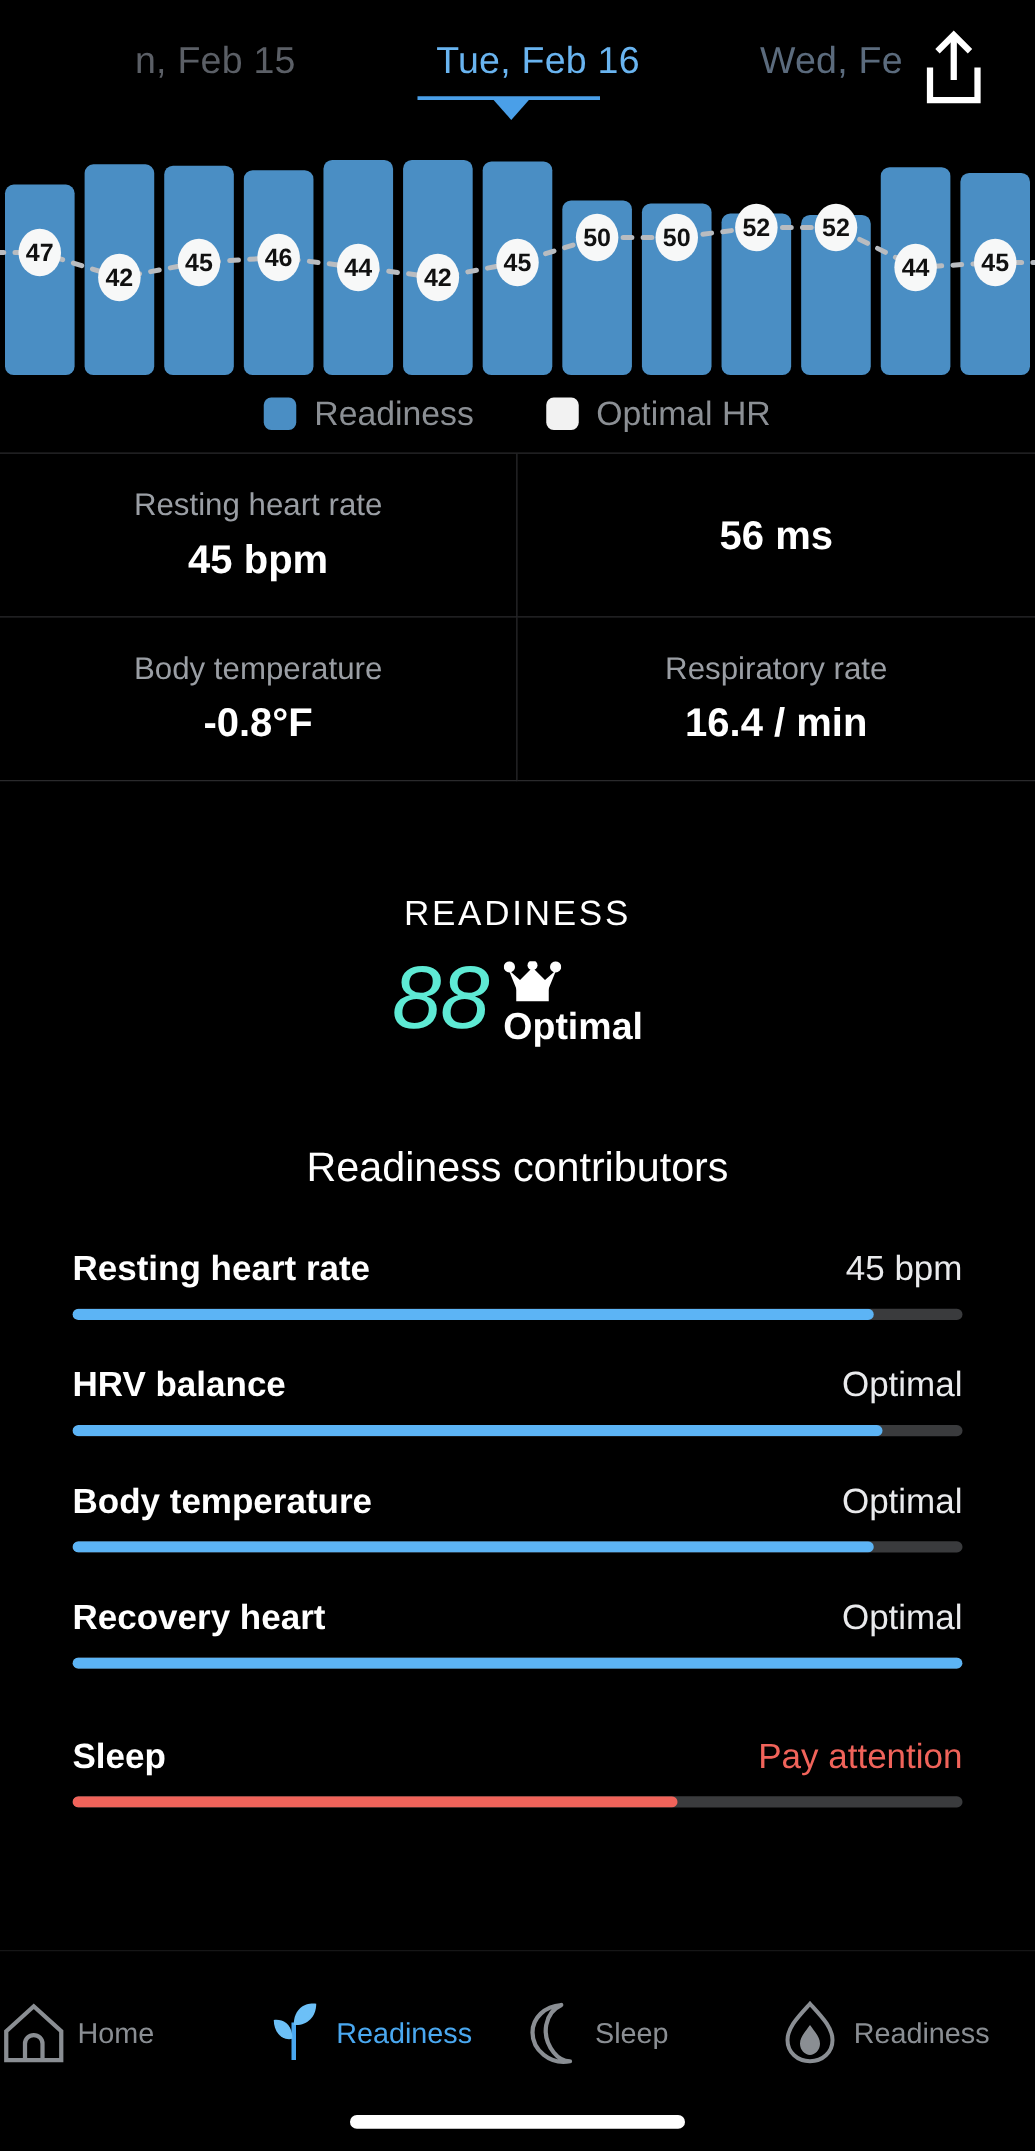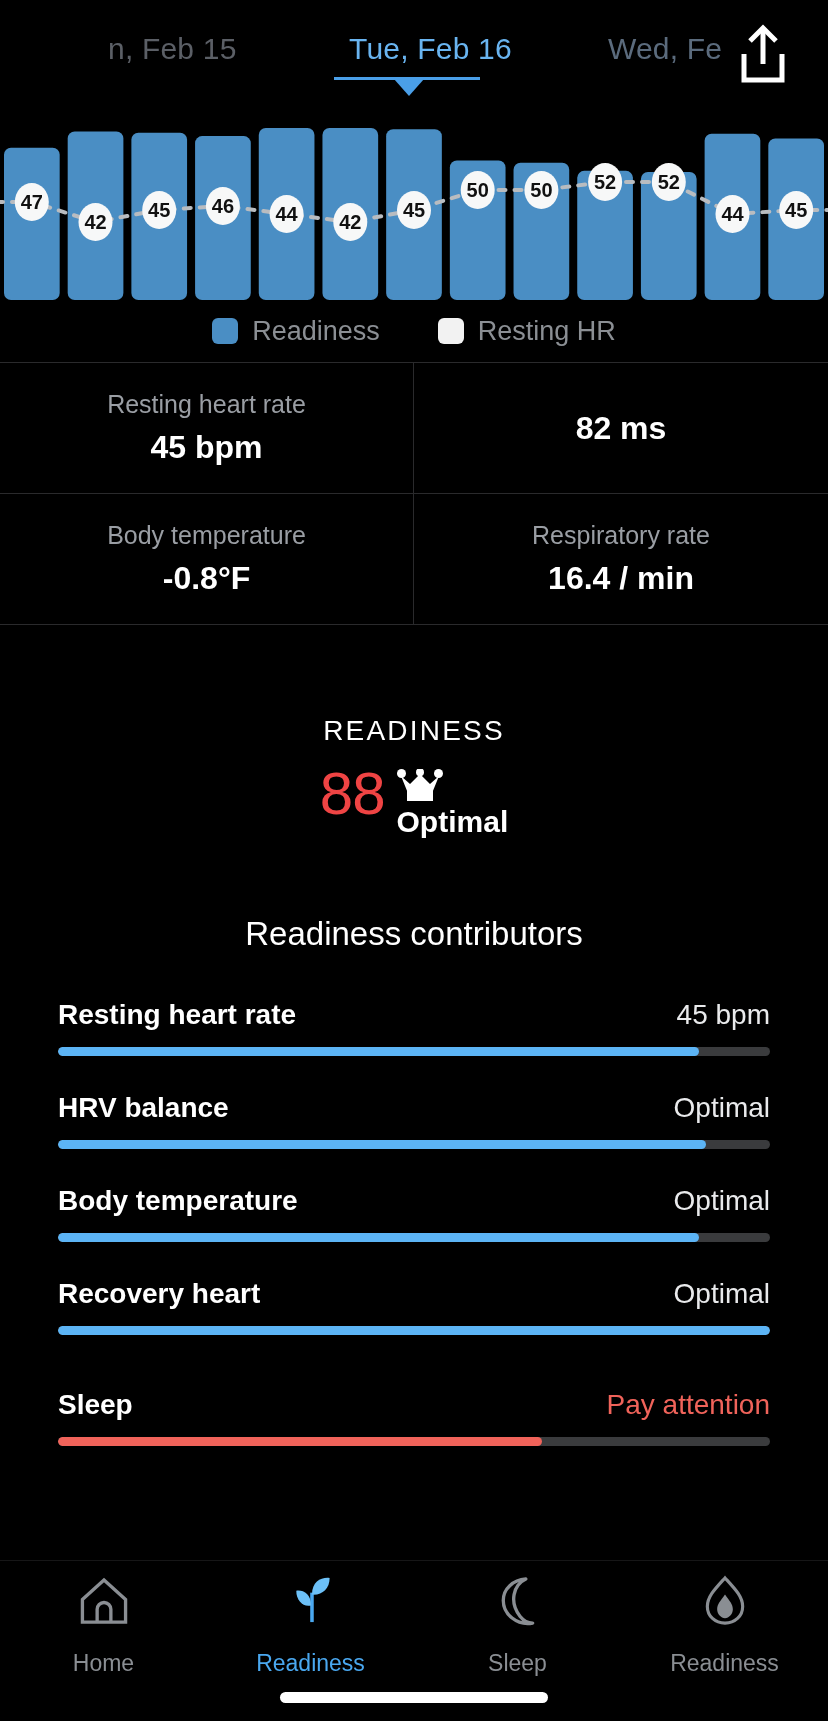--- a/index.html
+++ b/index.html
@@ -71,22 +71,22 @@
   
   .score-block { padding-top: 90px; text-align: center; }
   .score-kicker {
     color: #ffffff; font-size: 28px; letter-spacing: 2.2px;
   }
   .score-row {
     margin-top: 18px; display: flex; align-items: flex-start;
     justify-content: center; gap: 12px;
   }
   .score-number {
-    color: #ef4444; font-size: 60px; font-weight: 300;
-    line-height: .95; letter-spacing: -1px;
+    color: #5eead4; font-size: 71px; font-weight: 300;
+    line-height: .95; letter-spacing: -1px; font-style: italic;
   }
   .score-side {
     display: flex; flex-direction: column; align-items: flex-start;
     padding-top: 4px;
   }
   .crown { display: block; }
   .score-status { color: #fff; font-size: 30px; font-weight: 700; margin-top: 2px; }
 
   
   .contrib-title {
@@ -107,22 +107,22 @@
   }
   .bar-fill { height: 9px; border-radius: 5px; }
 
   
   .tabbar {
     position: absolute; left: 0; bottom: 0; width: 828px; height: 161px;
     border-top: 1px solid #161617; background: #000;
   }
   .tabs { display: flex; height: 116px; }
   .tab {
-    flex: 1; display: flex; flex-direction: column;
-    align-items: center; justify-content: flex-start; padding-top: 14px; gap: 24px;
+    flex: 1; display: flex; 
+    align-items: center; justify-content: flex-start; padding-top: 14px; gap: 8px;
   }
   .tab-label { font-size: 23px; color: #8a8e93; }
   .tab.active .tab-label { color: #4aa8f0; }
   .home-indicator {
     position: absolute; left: 50%; transform: translateX(-50%);
     bottom: 18px; width: 268px; height: 11px; border-radius: 6px; background: #fff;
   }
 </style>
 </head>
 <body>
@@ -217,31 +217,31 @@
       </svg>
   </div>
 
   <div class="legend">
     <div class="legend-item">
       <span class="legend-swatch" style="background:#4a8ec4"></span>
       <span class="legend-label">Readiness</span>
     </div>
     <div class="legend-item">
       <span class="legend-swatch" style="background:#f2f2f2"></span>
-      <span class="legend-label">Resting HR</span>
+      <span class="legend-label">Optimal HR</span>
     </div>
   </div>
 
   <div class="metrics">
     <div class="metric-cell left">
       <div class="metric-label">Resting heart rate</div>
       <div class="metric-value">45 bpm</div>
     </div>
     <div class="metric-cell">
-      <div class="metric-value">82 ms</div>
+      <div class="metric-value">56 ms</div>
     </div>
     <div class="metric-cell left">
       <div class="metric-label">Body temperature</div>
       <div class="metric-value">-0.8°F</div>
     </div>
     <div class="metric-cell">
       <div class="metric-label">Respiratory rate</div>
       <div class="metric-value">16.4 / min</div>
     </div>
   </div>

